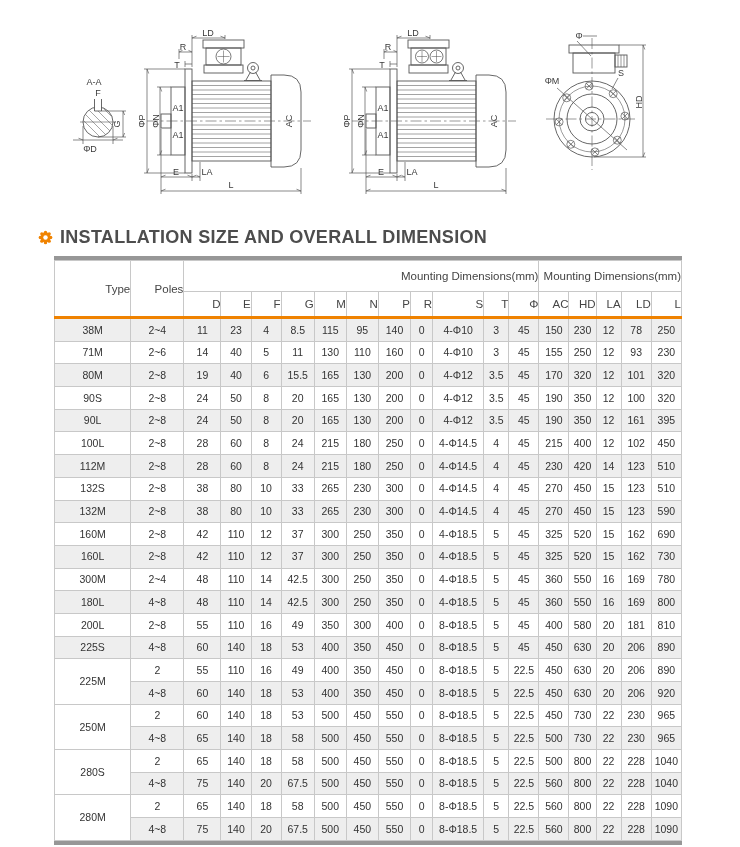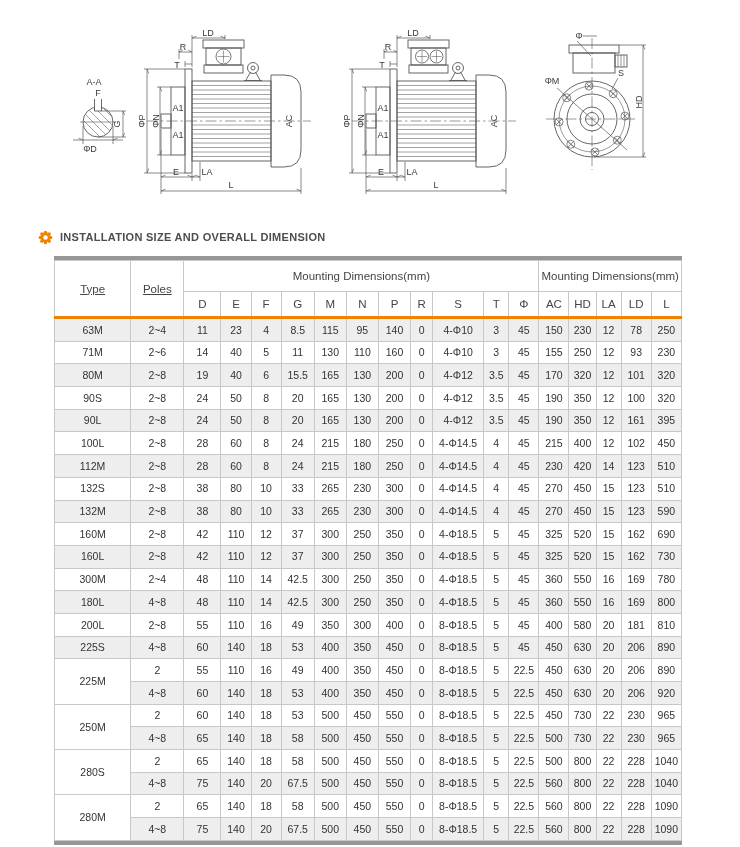--- a/index.html
+++ b/index.html
@@ -1,28 +1,28 @@
 <!DOCTYPE html>
 <html><head>
 <meta charset="utf-8">
 <style>
   html,body{margin:0;padding:0;background:#fff;}
   body{width:740px;height:847px;overflow:hidden;font-family:"Liberation Sans",sans-serif;color:#333;}
   .drawings{position:relative;width:740px;height:224px;}
   .dw{position:absolute;}
   svg text{font-family:"Liberation Sans",sans-serif;font-size:9px;fill:#3a3a3a;}
   .section-heading{display:flex;align-items:center;gap:7px;margin:4px 0 10px 38px;height:18px;}
-  .section-title{font-size:11px;font-weight:bold;color:#4d4d4d;letter-spacing:.3px;}
+  .section-title{font-size:18px;font-weight:bold;color:#4d4d4d;letter-spacing:.3px;}
   .table-wrap{margin-left:54px;width:628px;border-top:4px solid #979797;border-bottom:4px solid #979797;}
   table{border-collapse:collapse;table-layout:fixed;width:628px;}
   th,td{border:1px solid #c8c8c8;text-align:center;vertical-align:middle;padding:0;white-space:nowrap;overflow:hidden;}
-  thead th{font-weight:normal;color:#454545;font-size:11.5px;background:#fff;}
+  thead th{font-weight:normal;color:#454545;font-size:11.5px;background:#fff;text-align:right;}
   tr.group-row th{height:30px;}
   tr.sub-row th{height:24px;border-bottom:3px solid #ef8200;}
-  thead th[rowspan]{border-bottom:3px solid #ef8200;text-decoration:underline;}
+  thead th[rowspan]{border-bottom:3px solid #ef8200;}
   tbody td{height:21.7px;font-size:10.5px;color:#333;line-height:1;}
   tbody tr.shade td{background:#eeeeee;}
 </style>
 </head>
 <body>
 
 <div>
 
   <div class="drawings">
 
@@ -219,21 +219,21 @@
           <th>Φ</th>
           <th>AC</th>
           <th>HD</th>
           <th>LA</th>
           <th>LD</th>
           <th>L</th>
         </tr>
       </thead>
       <tbody>
           <tr class="shade">
-            <td rowspan="1">63M</td>
+            <td rowspan="1">38M</td>
             <td>2~4</td>
             <td>11</td>
             <td>23</td>
             <td>4</td>
             <td>8.5</td>
             <td>115</td>
             <td>95</td>
             <td>140</td>
             <td>0</td>
             <td>4-Φ10</td>

